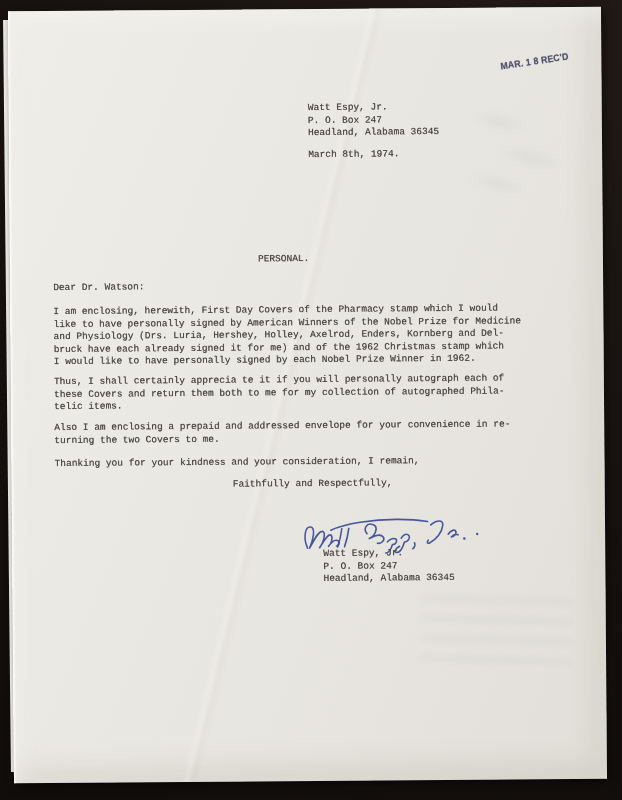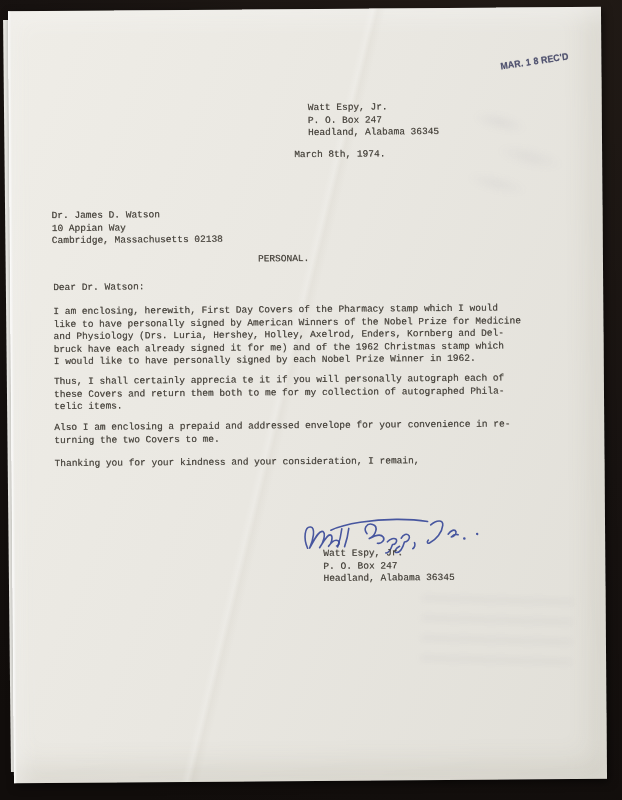--- a/index.html
+++ b/index.html
@@ -75,45 +75,43 @@
     <div class="crease"></div>
     <div class="ghost-a"></div>
     <div class="ghost-b"></div>
 
     <div class="stamp">MAR. 1 8 REC'D</div>
 
     <div class="tw" style="left:299px; top:93px;">Watt Espy, Jr.
 P. O. Box 247
 Headland, Alabama 36345</div>
 
-    <div class="tw" style="left:285px; top:140px;">March 8th, 1974.</div>
+    <div class="tw" style="left:299px; top:140px;">March 8th, 1974.</div>
 
-    <div class="tw" style="left:42px; top:199px;">Dr. James D. Watson
-10 Appian Way
-Cambridge, Massachusetts 02138</div>
 
     <div class="tw" style="left:248px; top:244px;">PERSONAL.</div>
 
     <div class="tw" style="left:43px; top:271px;">Dear Dr. Watson:</div>
 
     <div class="tw" style="left:43px; top:295px;">I am enclosing, herewith, First Day Covers of the Pharmacy stamp which I would
 like to have personally signed by American Winners of the Nobel Prize for Medicine
 and Physiology (Drs. Luria, Hershey, Holley, Axelrod, Enders, Kornberg and Del-
 bruck have each already signed it for me) and of the 1962 Christmas stamp which
 I would like to have personally signed by each Nobel Prize Winner in 1962.</div>
 
     <div class="tw" style="left:43px; top:365px;">Thus, I shall certainly apprecia te it if you will personally autograph each of
 these Covers and return them both to me for my collection of autographed Phila-
 telic items.</div>
 
     <div class="tw" style="left:43px; top:411px;">Also I am enclosing a prepaid and addressed envelope for your convenience in re-
 turning the two Covers to me.</div>
 
     <div class="tw" style="left:43px; top:447px;">Thanking you for your kindness and your consideration, I remain,</div>
 
+    <div class="tw" style="left:221px; top:469px;">Faithfully and Respectfully,</div>
 
     <svg class="signature" viewBox="0 0 196 48" aria-hidden="false">
       <title>Watt Espy, Jr.</title>
       <path d="M6,34 C2,24 4,12 10,13 C15,14 12,26 8,34
                C13,26 18,16 22,18 C25,20 22,30 18,34
                C23,27 27,20 30,22 C32,24 30,31 27,33
                C30,29 34,26 37,28 C39,30 37,33 35,33"></path>
       <path d="M41,16 C40,22 38,29 36,34"></path>
       <path d="M48,16 C47,22 45,29 43,34"></path>
       <path d="M30,17 C45,11 72,8 96,9 C110,9.5 120,11 127,12.5"></path>

